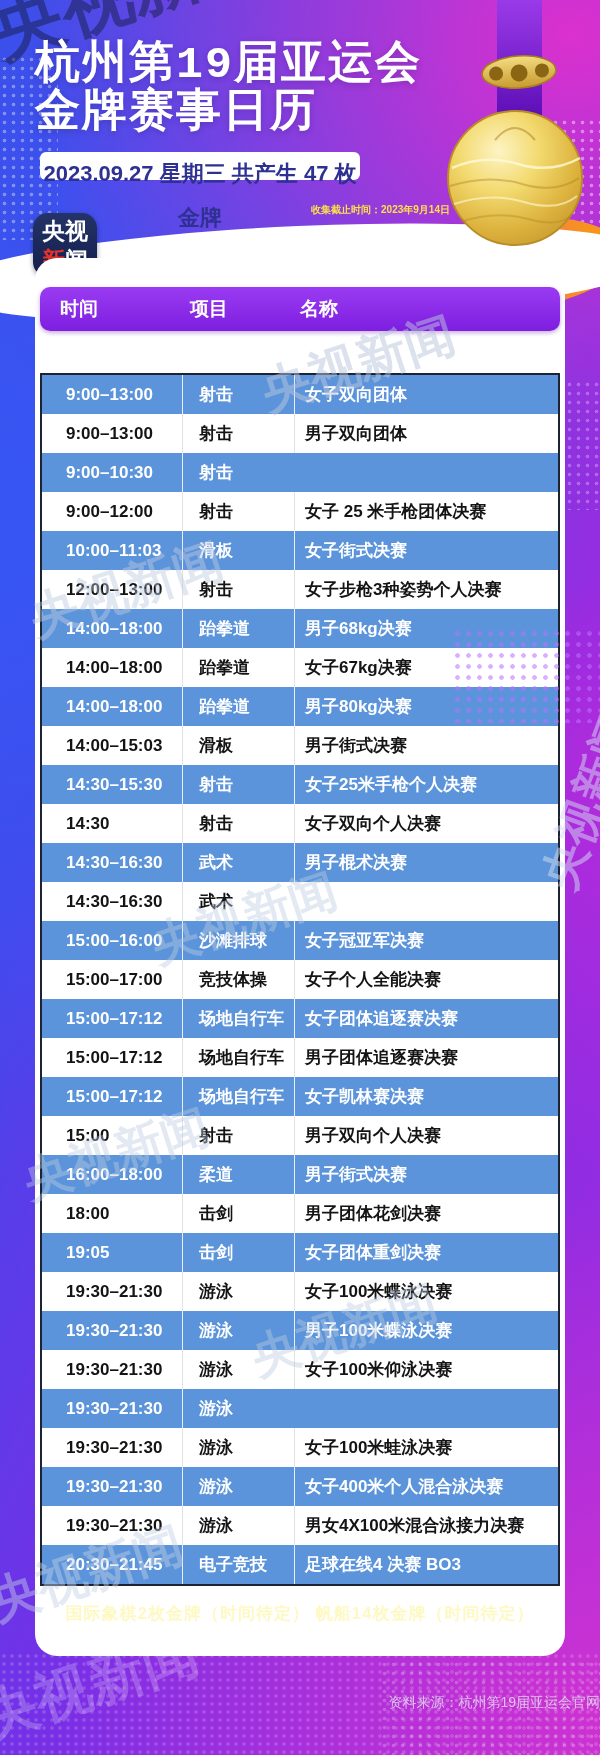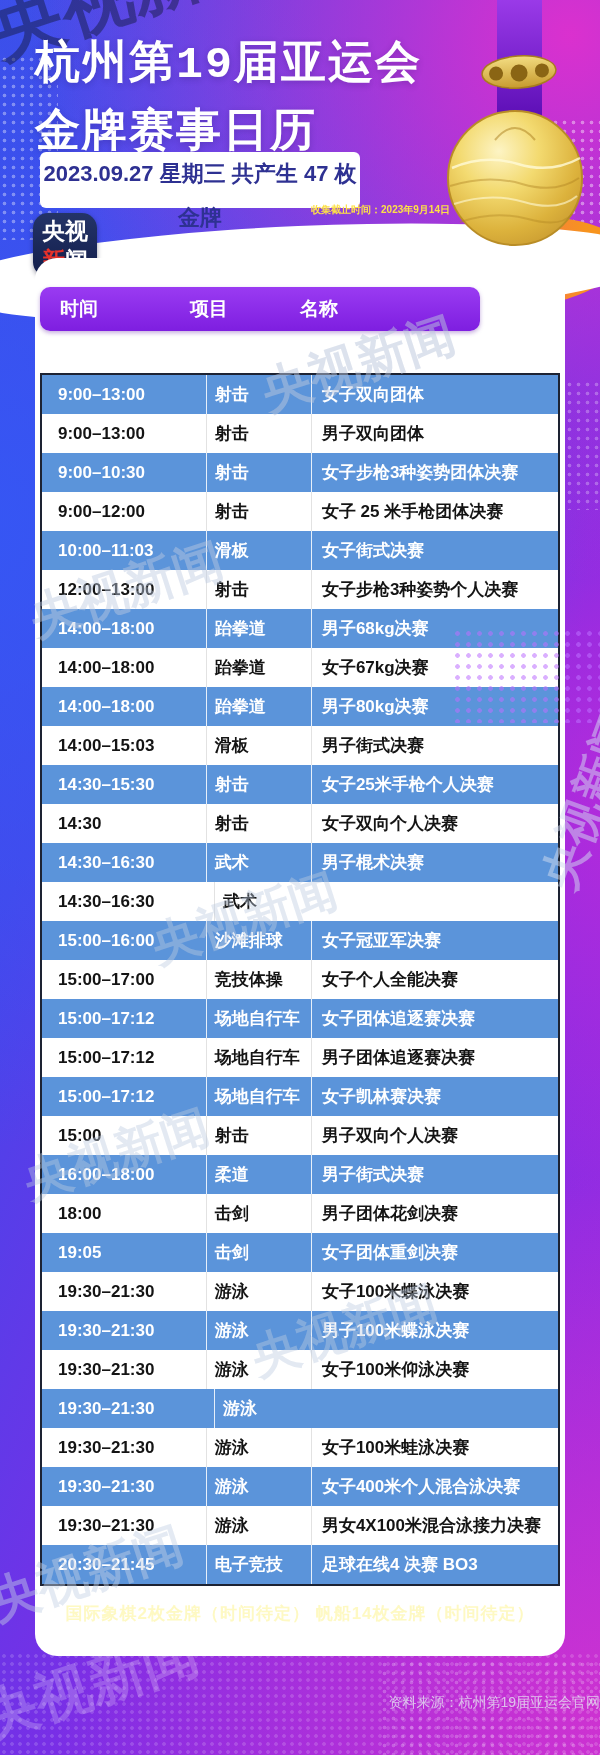--- a/index.html
+++ b/index.html
@@ -61,23 +61,23 @@
   .wm-4{left:148px;top:886px;font-size:48px;color:rgba(188,202,224,.42);}
   .wm-5{left:20px;top:1122px;font-size:48px;color:rgba(188,202,224,.42);}
   .wm-6{left:248px;top:1298px;font-size:48px;color:rgba(188,202,224,.42);}
   .wm-7{left:-14px;top:1540px;font-size:50px;color:rgba(196,208,228,.45);}
   .wm-8{left:-22px;top:1648px;font-size:56px;color:rgba(255,255,255,.22);}
 
   
   .title{position:absolute;left:35px;color:#ffffff;font-size:45px;font-weight:bold;letter-spacing:2px;
          text-shadow:0 2px 6px rgba(30,20,90,.25);}
   .title-1{top:32px;font-family:Liberation Mono, monospace;}
-  .title-2{top:100px;}
+  .title-2{top:80px;}
   .date-banner{
-    position:absolute;left:40px;top:152px;width:320px;height:56px;line-height:44px;
+    position:absolute;left:40px;top:152px;width:320px;height:28px;line-height:44px;
     background:#ffffff;border-radius:6px;text-align:center;
     color:#2e3192;font-size:22px;font-weight:bold;
   }
   .deadline-notes{
     position:absolute;right:150px;top:198px;text-align:right;
     color:#fde047;font-size:10px;font-weight:bold;line-height:23px;
   }
   .cctv-logo{
     position:absolute;left:33px;top:213px;width:64px;height:64px;border-radius:15px;
     background:linear-gradient(180deg,#243468,#121d4a);
@@ -87,39 +87,39 @@
   .cctv-logo .l2::first-letter{color:#e8312a;}
 
   .medal-svg{position:absolute;left:440px;top:0;}
 
   
   .card{
     position:absolute;left:35px;top:258px;width:530px;height:1398px;
     background:#ffffff;border-radius:22px;
   }
   .thead{
-    position:absolute;left:40px;top:287px;width:440px;height:44px;border-radius:10px;
+    position:absolute;left:40px;top:287px;width:520px;height:44px;border-radius:10px;
     background:linear-gradient(180deg,#9a3bf2,#7e1ee0);
     box-shadow:0 2px 4px rgba(90,20,160,.35);
   }
   .thead span{position:absolute;top:0;line-height:44px;color:#ffffff;font-size:19px;font-weight:bold;}
   .th-time{left:20px;}
   .th-sport{left:150px;}
   .th-event{left:260px;}
 
   .table{
     position:absolute;left:40px;top:373px;width:520px;
     border:2px solid #1d2333;box-sizing:border-box;background:#ffffff;
   }
   .row{display:flex;height:39px;line-height:39px;font-size:17px;font-weight:bold;}
   .row-blue{background:#5b94da;color:#ffffff;}
   .row-white{background:#ffffff;color:#141414;}
   .cell{box-sizing:border-box;overflow:hidden;white-space:nowrap;}
-  .cell-time{width:140px;padding-left:16px;}
-  .cell-sport{width:112px;padding-left:8px;margin-left:32px;}
+  .cell-time{width:140px;padding-left:24px;}
+  .cell-sport{width:112px;padding-left:16px;}
   .cell-event{width:264px;padding-left:10px;}
   .row-blue .cell-sport,.row-blue .cell-event{border-left:1px solid rgba(255,255,255,.85);}
   .row-white .cell-sport,.row-white .cell-event{border-left:1px solid rgba(20,20,20,.12);}
 
   .pending-note{
     position:absolute;left:35px;top:1602px;width:530px;text-align:center;
     color:#fef9c3;font-size:17px;font-weight:bold;letter-spacing:1px;
   }
   .source-note{
     position:absolute;left:0;top:1694px;width:600px;text-align:right;
@@ -203,21 +203,20 @@
         <div class="cell cell-event">女子双向团体</div>
       </div>
       <div class="row row-white">
         <div class="cell cell-time">9:00–13:00</div>
         <div class="cell cell-sport">射击</div>
         <div class="cell cell-event">男子双向团体</div>
       </div>
       <div class="row row-blue">
         <div class="cell cell-time">9:00–10:30</div>
         <div class="cell cell-sport">射击</div>
-        <div class="cell cell-event">女子步枪3种姿势团体决赛</div>
       </div>
       <div class="row row-white">
         <div class="cell cell-time">9:00–12:00</div>
         <div class="cell cell-sport">射击</div>
         <div class="cell cell-event">女子 25 米手枪团体决赛</div>
       </div>
       <div class="row row-blue">
         <div class="cell cell-time">10:00–11:03</div>
         <div class="cell cell-sport">滑板</div>
         <div class="cell cell-event">女子街式决赛</div>

